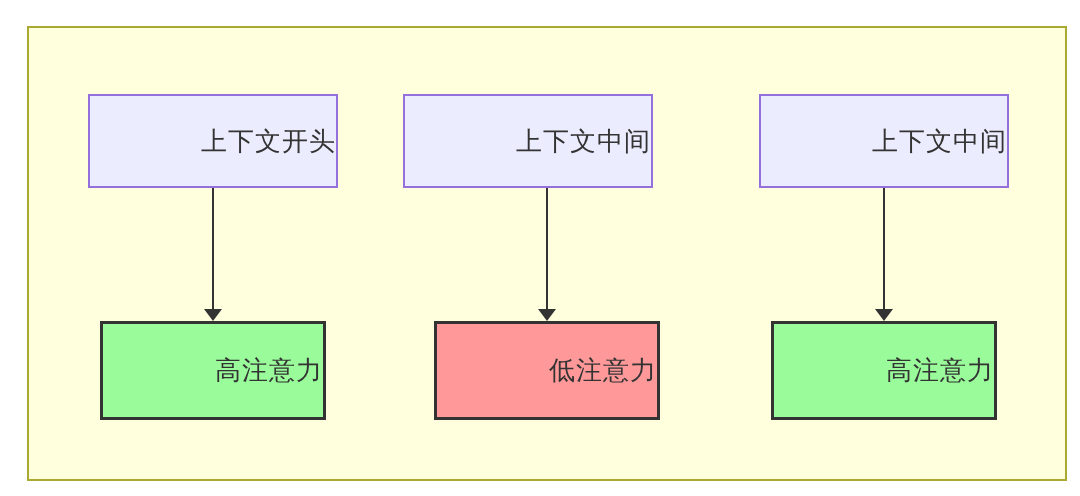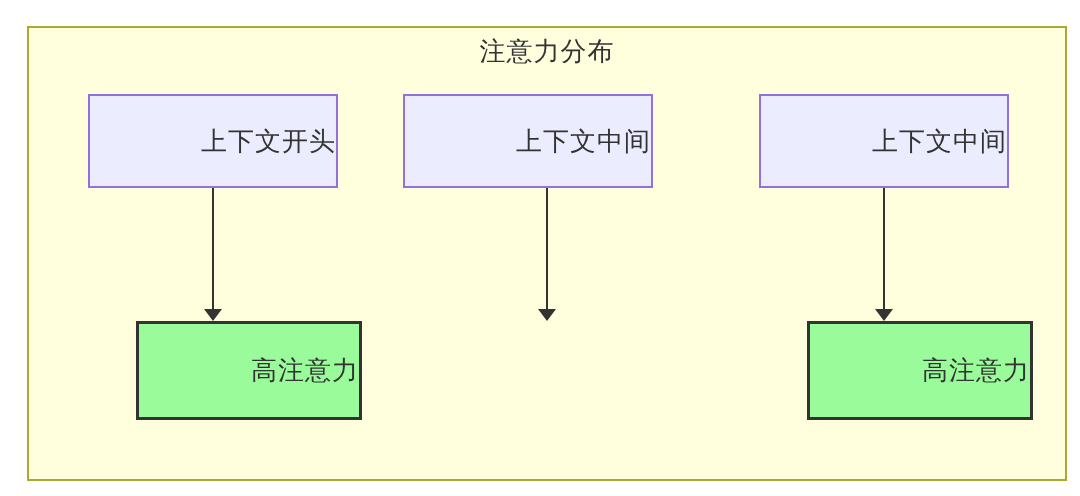--- a/index.html
+++ b/index.html
@@ -52,21 +52,21 @@
     height: 94px;
     background: #ececff;
     border: 2px solid #9370db;
   }
   .node-target {
     top: 293px;
     width: 226px;
     height: 99px;
     border: 3px solid #333333;
   }
-  .fill-high { background: #99fb99; margin-left: 36px; }
+  .fill-high { background: #99fb99; }
   .fill-low  { background: #ff9999; }
   .src-1 { left: 59px; }
   .src-2 { left: 374px; }
   .src-3 { left: 730px; }
   .tgt-1 { left: 71px; }
   .tgt-2 { left: 405px; }
   .tgt-3 { left: 742px; }
   .arrow-line {
     position: absolute;
     top: 160px;
@@ -89,36 +89,38 @@
   .head-1 { left: 175px; }
   .head-2 { left: 509px; }
   .head-3 { left: 846px; }
 </style>
 </head>
 <body>
 
 <div class="canvas">
   <div class="frame">
 
-    <div class="frame-title">注意力分布</div>
 
     <div class="node node-source src-1">
       <span>上下文开头</span>
     </div>
     <div class="arrow-line line-1"></div>
     <div class="arrow-head head-1"></div>
     <div class="node node-target fill-high tgt-1">
       <span>高注意力</span>
     </div>
 
     <div class="node node-source src-2">
       <span>上下文中间</span>
     </div>
     <div class="arrow-line line-2"></div>
     <div class="arrow-head head-2"></div>
+    <div class="node node-target fill-low tgt-2">
+      <span>低注意力</span>
+    </div>
 
     <div class="node node-source src-3">
       <span>上下文中间</span>
     </div>
     <div class="arrow-line line-3"></div>
     <div class="arrow-head head-3"></div>
     <div class="node node-target fill-high tgt-3">
       <span>高注意力</span>
     </div>
 

